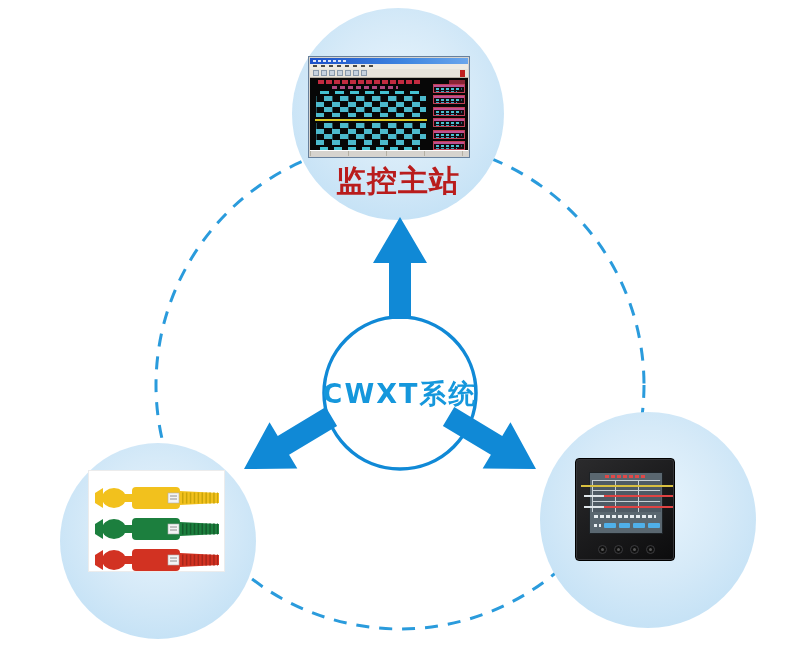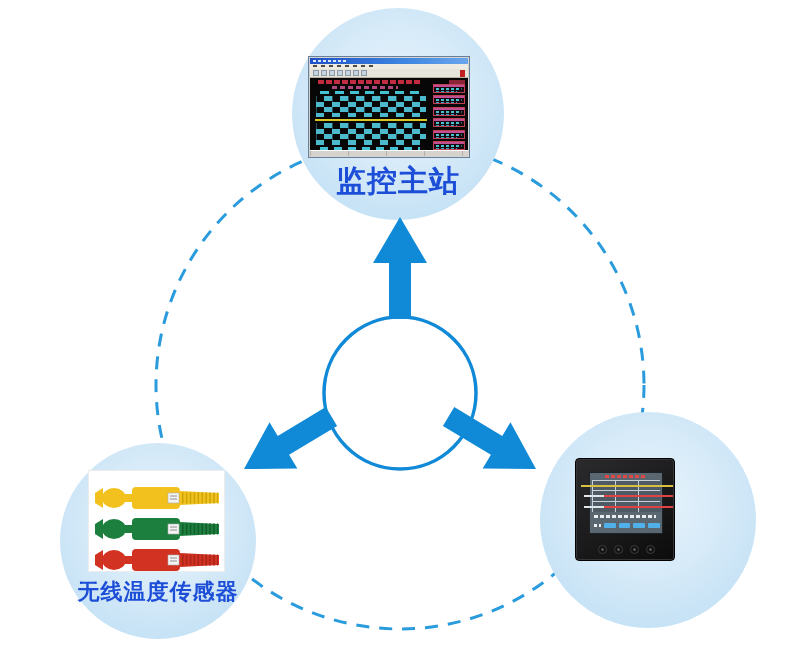--- a/index.html
+++ b/index.html
@@ -10,21 +10,21 @@
   .z0{z-index:0}.z1{z-index:1}.z2{z-index:2}
 
   
   .node{position:absolute;}
   .node-bg{position:absolute;left:0;top:0;width:100%;height:100%;border-radius:50%;
     background:radial-gradient(circle at 50% 42%, #e9f5fd 0%, #d6eaf8 45%, #b9dcf4 100%);}
   #node-top{left:292px;top:8px;width:212px;height:212px;}
   #node-left{left:60px;top:443px;width:196px;height:196px;}
   #node-right{left:540px;top:412px;width:216px;height:216px;}
 
-  .node-label{position:absolute;text-align:center;color:#1d4ed8;font-weight:bold;
+  .node-label{position:absolute;text-align:center;color:#b91c1c;font-weight:bold;
     white-space:nowrap;letter-spacing:1px;}
   #label-top{left:0;top:153px;width:212px;font-size:30px;}
   #label-left{left:0;top:134px;width:196px;font-size:22px;}
   #label-right{left:0;top:159px;width:182px;font-size:22px;}
 
   
   #center-label{position:absolute;left:300px;top:376px;width:200px;text-align:center;
     font-size:27px;font-weight:bold;color:#1597dc;letter-spacing:2px;z-index:3;}
 
   
@@ -190,21 +190,20 @@
         <ellipse class="base" cx="20" cy="14" rx="12" ry="10"></ellipse>
         <rect class="base" x="30" y="10" width="10" height="8"></rect>
         <rect class="base" x="38" y="3" width="48" height="22" rx="4"></rect>
         <polygon class="base" points="86,7 125,9 125,19 86,21"></polygon>
         <line class="teeth" x1="88" y1="14" x2="124" y2="14" stroke-width="11" stroke-dasharray="1.5 2.4"></line>
         <rect x="74" y="9" width="11" height="10" fill="#f4f4f4" stroke="#b0b0b0" stroke-width="0.6"></rect>
         <line x1="76" y1="12" x2="83" y2="12" stroke="#777" stroke-width="0.8"></line>
         <line x1="76" y1="15" x2="83" y2="15" stroke="#777" stroke-width="0.8"></line>
       </svg>
     </div>
-    <div class="node-label" id="label-left">无线温度传感器</div>
   </div>
 
   <div class="node z1" id="node-right">
     <div class="node-bg"></div>
     <div class="device">
       <div class="dev-screen">
         <div class="scr-title"></div>
         <div class="scr-table">
           <div class="cell">
               <i class="y"></i>
@@ -264,14 +263,15 @@
       </g>
       <g transform="translate(244,469) rotate(239)">
         <polygon points="0,0 -27,46 -11,46 -11,102 11,102 11,46 27,46"></polygon>
       </g>
       <g transform="translate(536,469) rotate(121)">
         <polygon points="0,0 -27,46 -11,46 -11,102 11,102 11,46 27,46"></polygon>
       </g>
     </g>
   </svg>
 
+  <div id="center-label">CWXT系统</div>
 
 </div>
 
 </body></html>

